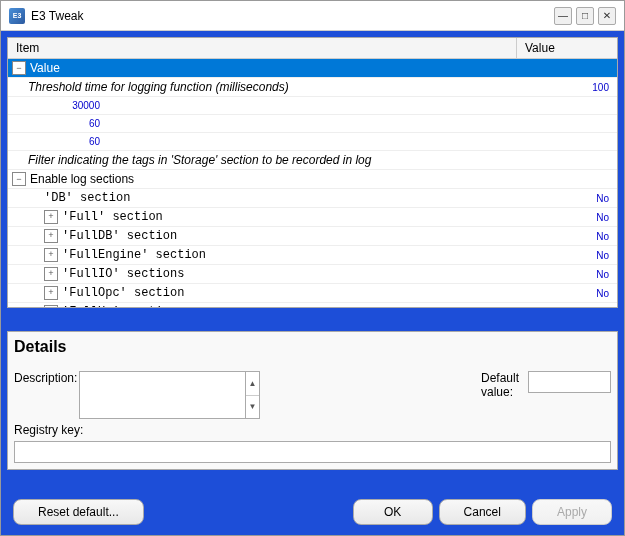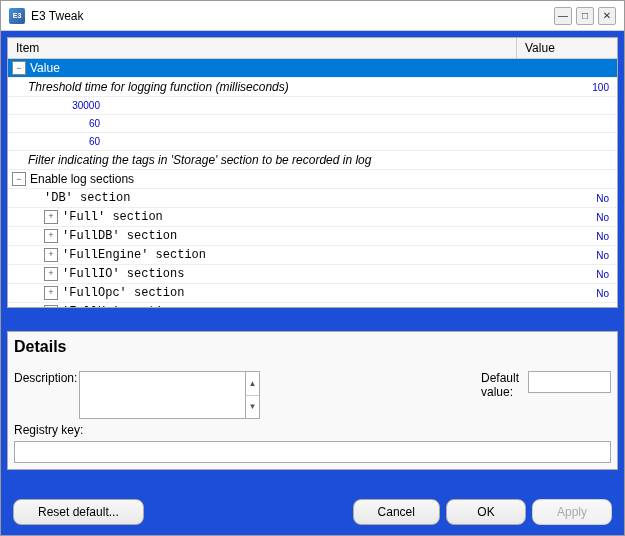--- a/index.html
+++ b/index.html
@@ -418,20 +418,20 @@
         <div class="details-label">Registry key:</div>
         <input class="registry-input" type="text" value="" style="">
       </div>
     </div>
 
     <div class="button-bar">
       <div class="btn-left">
         <button class="btn">Reset default...</button>
       </div>
       <div class="btn-right">
+        <button class="btn">OK</button>
         <button class="btn">Cancel</button>
-        <button class="btn">OK</button>
         <button class="btn disabled">Apply</button>
       </div>
     </div>
 
   </div>
 </div>
 
 </body></html>

